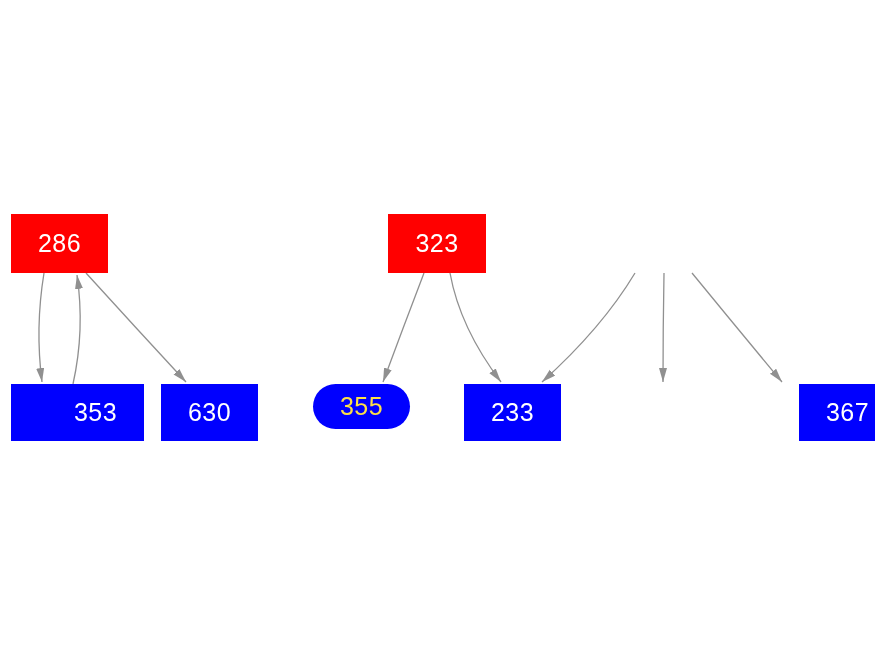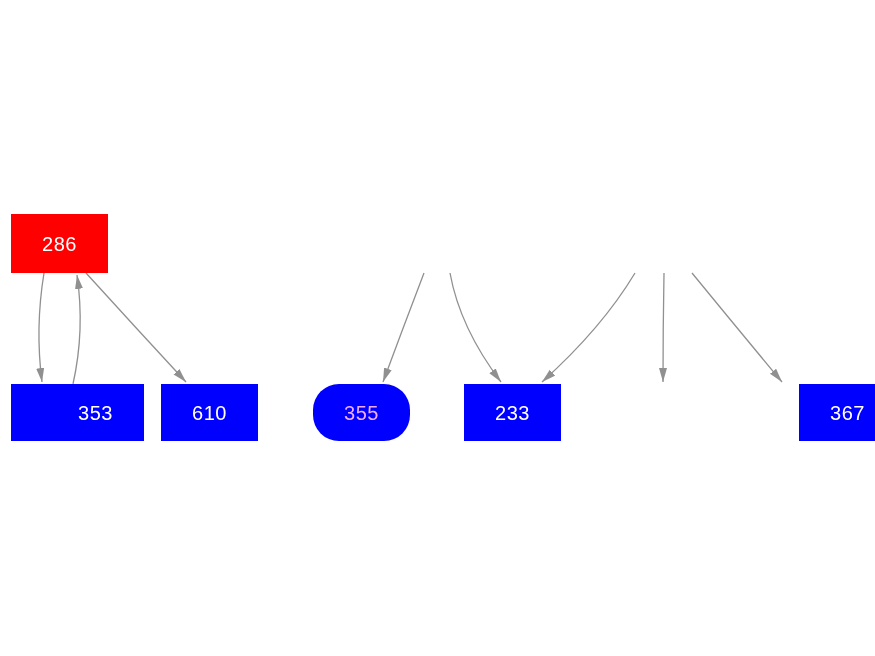--- a/index.html
+++ b/index.html
@@ -25,21 +25,21 @@
   }
   .edge-layer path.edge {
     fill: none;
   }
   .node {
     position: absolute;
     display: flex;
     align-items: center;
     justify-content: center;
     color: #ffffff;
-    font-size: 20px;
+    font-size: 25px;
     line-height: 1;
     letter-spacing: 0.5px;
     user-select: none;
   }
 </style>
 </head>
 <body>
 
 <div class="stage">
   <svg class="edge-layer" width="875" height="656" viewBox="0 0 875 656" xmlns="http://www.w3.org/2000/svg">
@@ -54,18 +54,19 @@
         <path class="edge" d="M 86,273 Q 136,328 186,382" stroke="#909090" stroke-width="1.3" marker-end="url(#arrowhead)"></path>
         <path class="edge" d="M 424,273 Q 403,328 383,382" stroke="#909090" stroke-width="1.3" marker-end="url(#arrowhead)"></path>
         <path class="edge" d="M 450,273 Q 460,328 501,382" stroke="#909090" stroke-width="1.3" marker-end="url(#arrowhead)"></path>
         <path class="edge" d="M 635,273 Q 602,328 542,382" stroke="#909090" stroke-width="1.3" marker-end="url(#arrowhead)"></path>
         <path class="edge" d="M 664,273 Q 663,328 663,382" stroke="#909090" stroke-width="1.3" marker-end="url(#arrowhead)"></path>
         <path class="edge" d="M 692,273 Q 737,328 782,382" stroke="#909090" stroke-width="1.3" marker-end="url(#arrowhead)"></path>
       </g>
   </svg>
 
 <div class="node" style="left: 11px; top: 214px; width: 97px; height: 59px; background: rgb(255, 0, 0); color: rgb(255, 255, 255);">286</div>
+    <div class="node" style="left: 388px; top: 214px; width: 98px; height: 59px; background: rgb(255, 0, 0); color: rgb(255, 255, 255);">323</div>
     <div class="node" style="left: 11px; top: 384px; width: 97px; height: 57px; background: rgb(0, 0, 255); color: rgb(255, 255, 255); padding-left: 36px;">353</div>
-    <div class="node" style="left: 161px; top: 384px; width: 97px; height: 57px; background: rgb(0, 0, 255); color: rgb(255, 255, 255);">610</div>
-    <div class="node" style="left: 313px; top: 384px; width: 97px; height: 57px; background: rgb(0, 0, 255); color: #f0abfc; border-radius: 26px;">355</div>
+    <div class="node" style="left: 161px; top: 384px; width: 97px; height: 57px; background: rgb(0, 0, 255); color: rgb(255, 255, 255);">630</div>
+    <div class="node" style="left: 313px; top: 384px; width: 97px; height: 45px; background: rgb(0, 0, 255); color: #fde047; border-radius: 26px;">355</div>
     <div class="node" style="left: 464px; top: 384px; width: 97px; height: 57px; background: rgb(0, 0, 255); color: rgb(255, 255, 255);">233</div>
     <div class="node" style="left: 765px; top: 384px; width: 97px; height: 57px; background: rgb(0, 0, 255); color: rgb(255, 255, 255); margin-left: 34px;">367</div>
   </div>
 
 </body></html>

